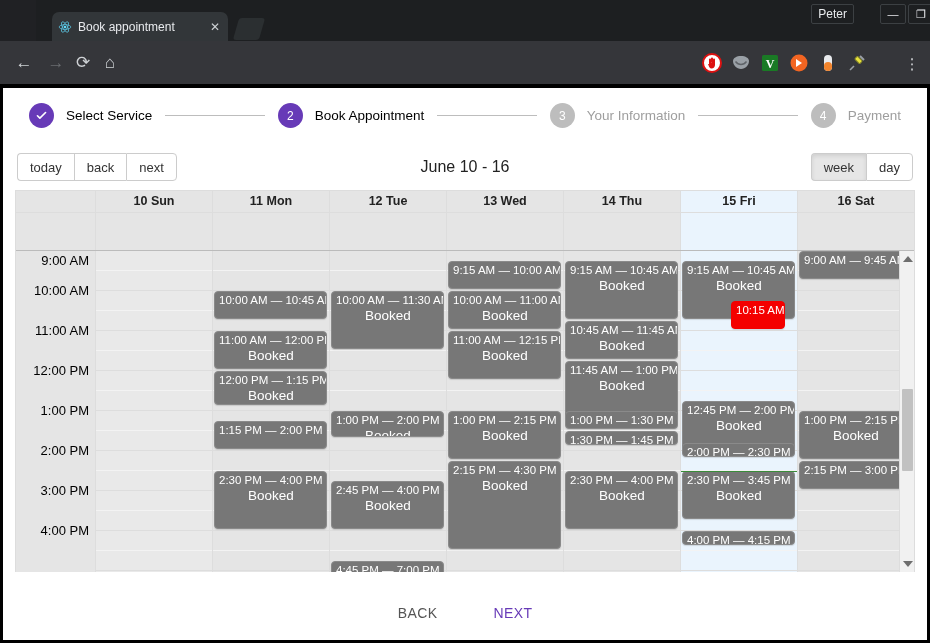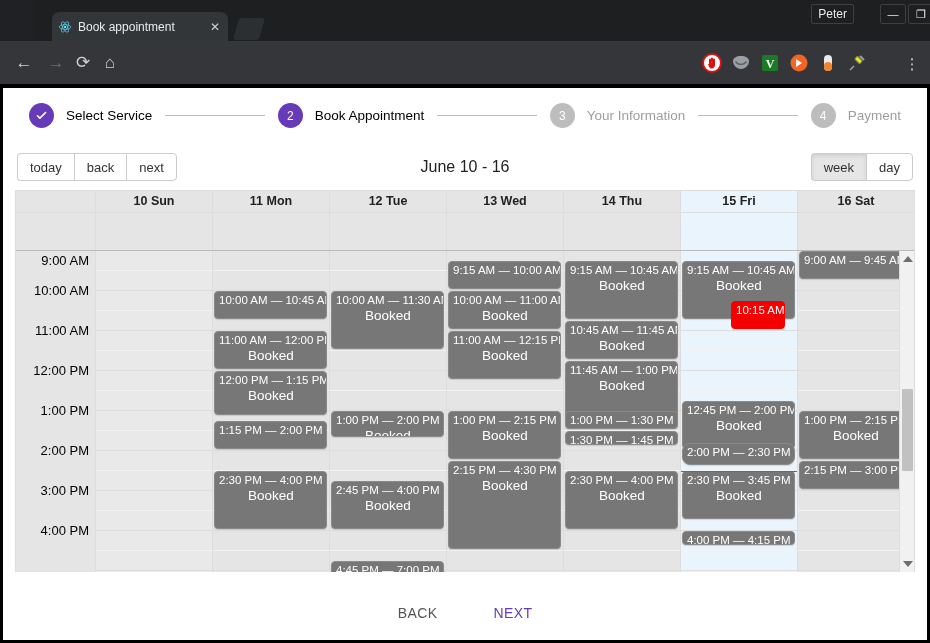--- a/index.html
+++ b/index.html
@@ -421,21 +421,21 @@
               <div class="hourline">
                 <div class="inner"></div>
               </div>
               <div class="event" style="top: 40px; height: 28px;">
                 <div class="ev-time">10:00 AM — 10:45 AM</div>
               </div>
               <div class="event" style="top: 80px; height: 38px;">
                 <div class="ev-time">11:00 AM — 12:00 PM</div>
                 <div class="ev-title">Booked</div>
               </div>
-              <div class="event" style="top: 120px; height: 44px;">
+              <div class="event" style="top: 120px; height: 34px;">
                 <div class="ev-time">12:00 PM — 1:15 PM</div>
                 <div class="ev-title">Booked</div>
               </div>
               <div class="event" style="top: 170px; height: 28px;">
                 <div class="ev-time">1:15 PM — 2:00 PM</div>
               </div>
               <div class="event" style="top: 220px; height: 58px;">
                 <div class="ev-time">2:30 PM — 4:00 PM</div>
                 <div class="ev-title">Booked</div>
               </div>
@@ -615,21 +615,21 @@
                 <div class="ev-time">9:15 AM — 10:45 AM</div>
                 <div class="ev-title">Booked</div>
               </div>
               <div class="event red" style="top: 50px; height: 28px;">
                 <div class="ev-time">10:15 AM</div>
               </div>
               <div class="event" style="top: 150px; height: 48px;">
                 <div class="ev-time">12:45 PM — 2:00 PM</div>
                 <div class="ev-title">Booked</div>
               </div>
-              <div class="event" style="top: 192px; height: 22px; border-radius: 8px;">
+              <div class="event" style="top: 192px; height: 14px;">
                 <div class="ev-time">2:00 PM — 2:30 PM</div>
               </div>
               <div class="event" style="top: 220px; height: 48px;">
                 <div class="ev-time">2:30 PM — 3:45 PM</div>
                 <div class="ev-title">Booked</div>
               </div>
               <div class="event" style="top: 280px; height: 14px;">
                 <div class="ev-time">4:00 PM — 4:15 PM</div>
               </div>
               <div class="now-line" style="top: 220px; left: 0px; right: 0px;"></div>

